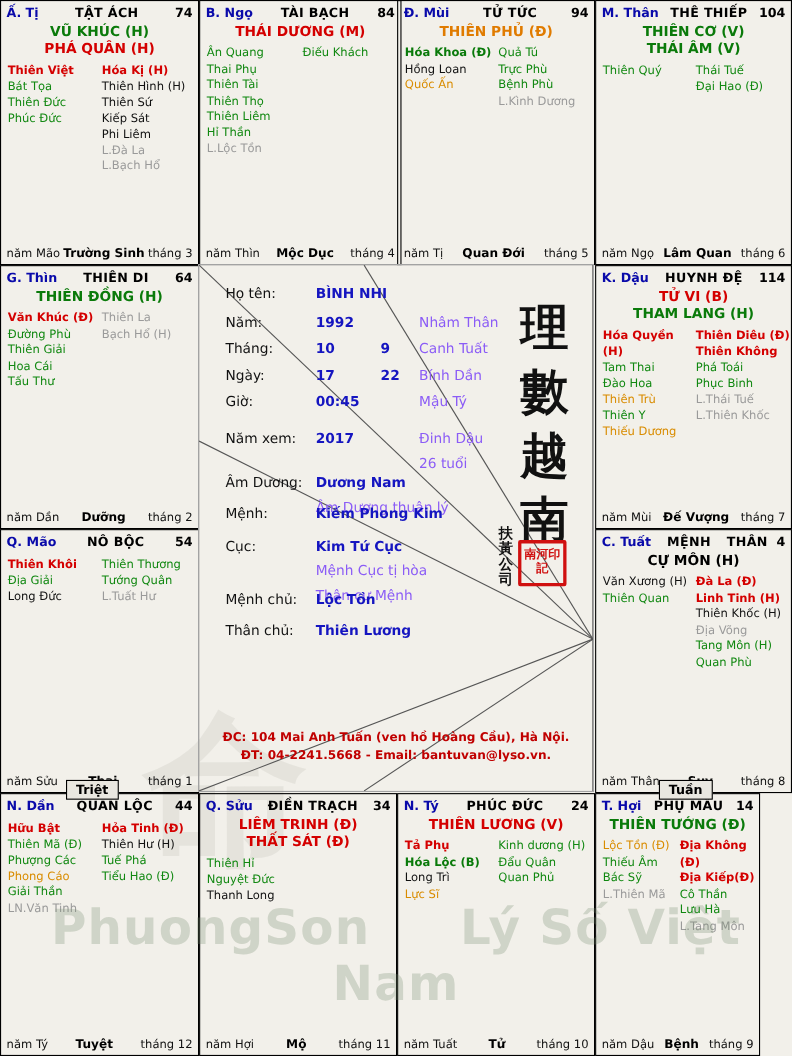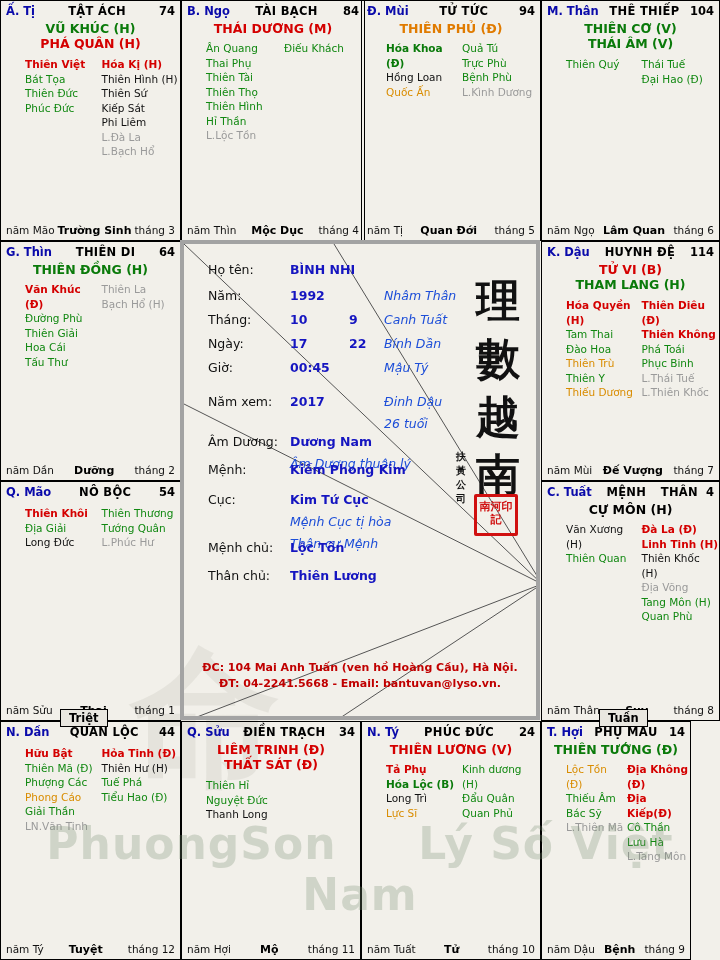--- a/index.html
+++ b/index.html
@@ -46,21 +46,20 @@
   .ms { font-size: 12.5px; font-weight: bold; }
   .ms.red { color: #d40000; }
   .ms.green { color: #0a7a0a; }
   .ms.orange { color: #e07b00; }
   .cols {
     position: absolute;
     left: 0; right: 0;
     display: flex;
     font-size: 10.5px;
     line-height: 14.5px;
-    padding-left: 18px;
   }
   .col { width: 50%; padding-left: 6px; }
   .col.r { padding-left: 2px; }
   .s-red { color: #d40000; font-weight: bold; }
   .s-green { color: #118811; }
   .s-grey { color: #9a9a9a; }
   .s-black { color: #111; }
   .s-orange { color: #d98c00; }
   .s-dgreen { color: #0a7a0a; font-weight: bold; }
   .foot {
@@ -72,28 +71,28 @@
   }
   .foot .nam { color: #111; }
   .foot .phase { flex: 1; text-align: center; font-weight: bold; color: #000; font-size: 11px; }
   .foot .thang { color: #111; }
 
   
   #center {
     position: absolute;
     left: 180px; top: 240px;
     width: 360px; height: 480px;
-    border: 4px solid #a3a3a3;
+    border: 1px solid #a3a3a3;
     overflow: hidden;
   }
   #center .lines { position: absolute; inset: 0; }
   .info { position: absolute; font-size: 12.5px; }
   .lbl { color: #111; }
   .val { color: #1515c0; font-weight: bold; }
-  .val2 { color: #1d4ed8; font-style: italic; }
+  .val2 { color: #8b5cf6; }
   .contact {
     position: absolute;
     left: 0; right: 0; bottom: 24px;
     text-align: center;
     color: #c00000;
     font-size: 11px;
     line-height: 16px;
     font-weight: bold;
   }
   .cjk {
@@ -109,25 +108,26 @@
     font-size: 11px;
     font-weight: bold;
     text-align: center;
     line-height: 13px;
     padding: 3px 2px;
     border-radius: 2px;
   }
   .vseal {
     position: absolute;
     color: #111;
-    font-size: 10px;
+    font-size: 13px;
     font-weight: bold;
     line-height: 14px;
-    text-align: left;
+    text-align: center;
     width: 14px;
+    margin-top: 32px;
   }
   .tag {
     position: absolute;
     border: 1px solid #000;
     background: #e9e7e0;
     font-size: 11.5px;
     font-weight: bold;
     padding: 1px 8px;
     color: #000;
     z-index: 5;
@@ -197,21 +197,21 @@
         </div>
         <div class="main-stars">
           <div class="ms red">THÁI DƯƠNG (M)</div>
         </div>
         <div class="cols" style="top:40px">
           <div class="col">
             <div class="s-green">Ân Quang</div>
             <div class="s-green">Thai Phụ</div>
             <div class="s-green">Thiên Tài</div>
             <div class="s-green">Thiên Thọ</div>
-            <div class="s-green">Thiên Hình</div>
+            <div class="s-green">Thiên Liêm</div>
             <div class="s-green">Hỉ Thần</div>
             <div class="s-grey">L.Lộc Tồn</div>
           </div>
           <div class="col r">
             <div class="s-green">Điếu Khách</div>
           </div>
         </div>
         <div class="foot">
           <span class="nam">năm Thìn</span>
           <span class="phase">Mộc Dục</span>
@@ -342,21 +342,21 @@
         <div class="main-stars"></div>
         <div class="cols" style="top:24px">
           <div class="col">
             <div class="s-red">Thiên Khôi</div>
             <div class="s-green">Địa Giải</div>
             <div class="s-black">Long Đức</div>
           </div>
           <div class="col r">
             <div class="s-green">Thiên Thương</div>
             <div class="s-green">Tướng Quân</div>
-            <div class="s-grey">L.Phúc Hư</div>
+            <div class="s-grey">L.Tuất Hư</div>
           </div>
         </div>
         <div class="foot">
           <span class="nam">năm Sửu</span>
           <span class="phase">Thai</span>
           <span class="thang">tháng 1</span>
         </div>
       </div>
       <div class="cell" style="left: 541px; top: 481px; width: 179px; height: 240px;">
         <div class="hdr">

